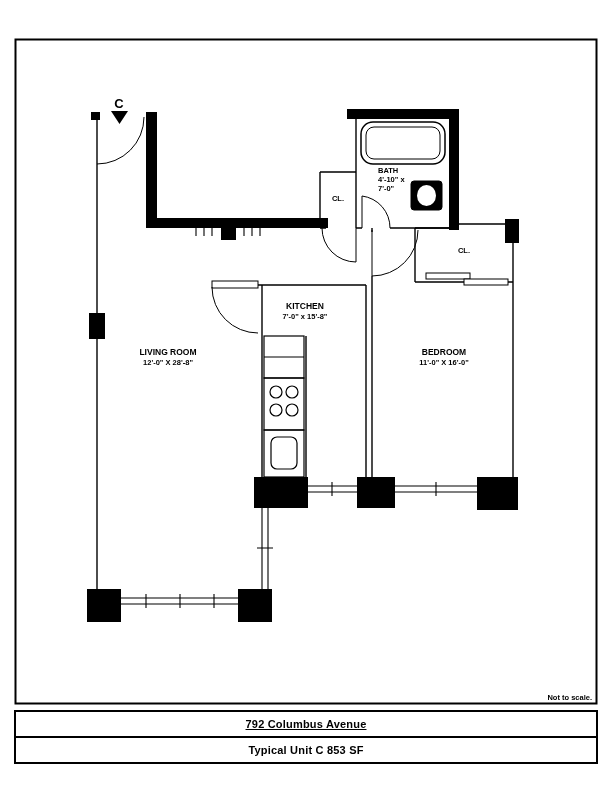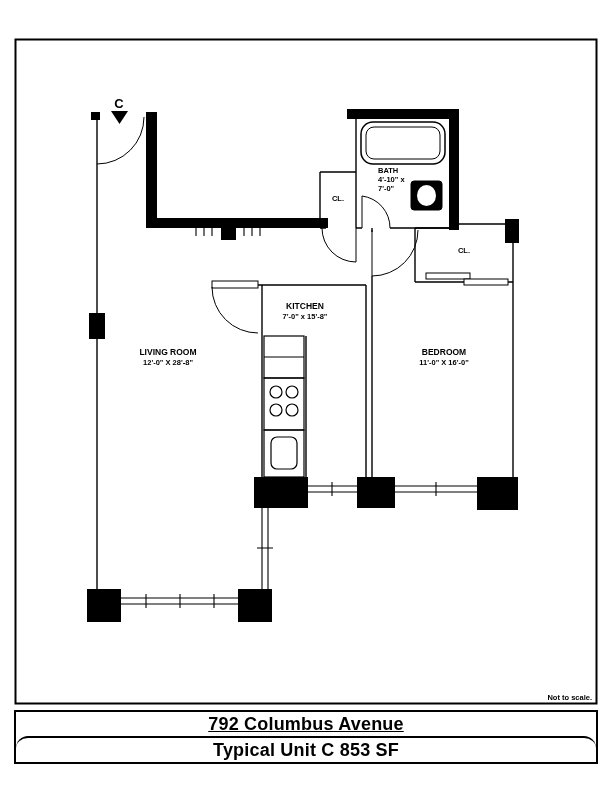--- a/index.html
+++ b/index.html
@@ -3,22 +3,22 @@
 <meta charset="utf-8">
 <style>
   html,body{margin:0;padding:0;}
   body{background:#ffffff;}
   .page{position:relative;width:612px;height:792px;background:#fff;overflow:hidden;
         font-family:"Liberation Sans",sans-serif;}
   .plan-svg{position:absolute;left:0;top:0;}
   .plan-svg text{font-family:"Liberation Sans","DejaVu Sans",sans-serif;font-weight:bold;fill:#000;}
   .title-block{position:absolute;left:14px;top:710px;width:580px;border:2px solid #000;background:#fff;}
   .title-row{height:24px;display:flex;align-items:center;justify-content:center;
-             font-size:18px;font-weight:bold;color:#000;letter-spacing:0.2px;}
-  .title-row + .title-row{border-top:2px solid #000;border-radius:12px;}
+             font-size:11px;font-weight:bold;color:#000;letter-spacing:0.2px;}
+  .title-row + .title-row{border-top:2px solid #000;}
   .underlined{text-decoration:underline;}
 </style>
 </head>
 <body>
 
 <div class="page">
 
 <svg class="plan-svg" width="612" height="792" viewBox="0 0 612 792">
 
   <rect x="15.5" y="39.5" width="581" height="664" fill="none" stroke="#000" stroke-width="2"></rect>

